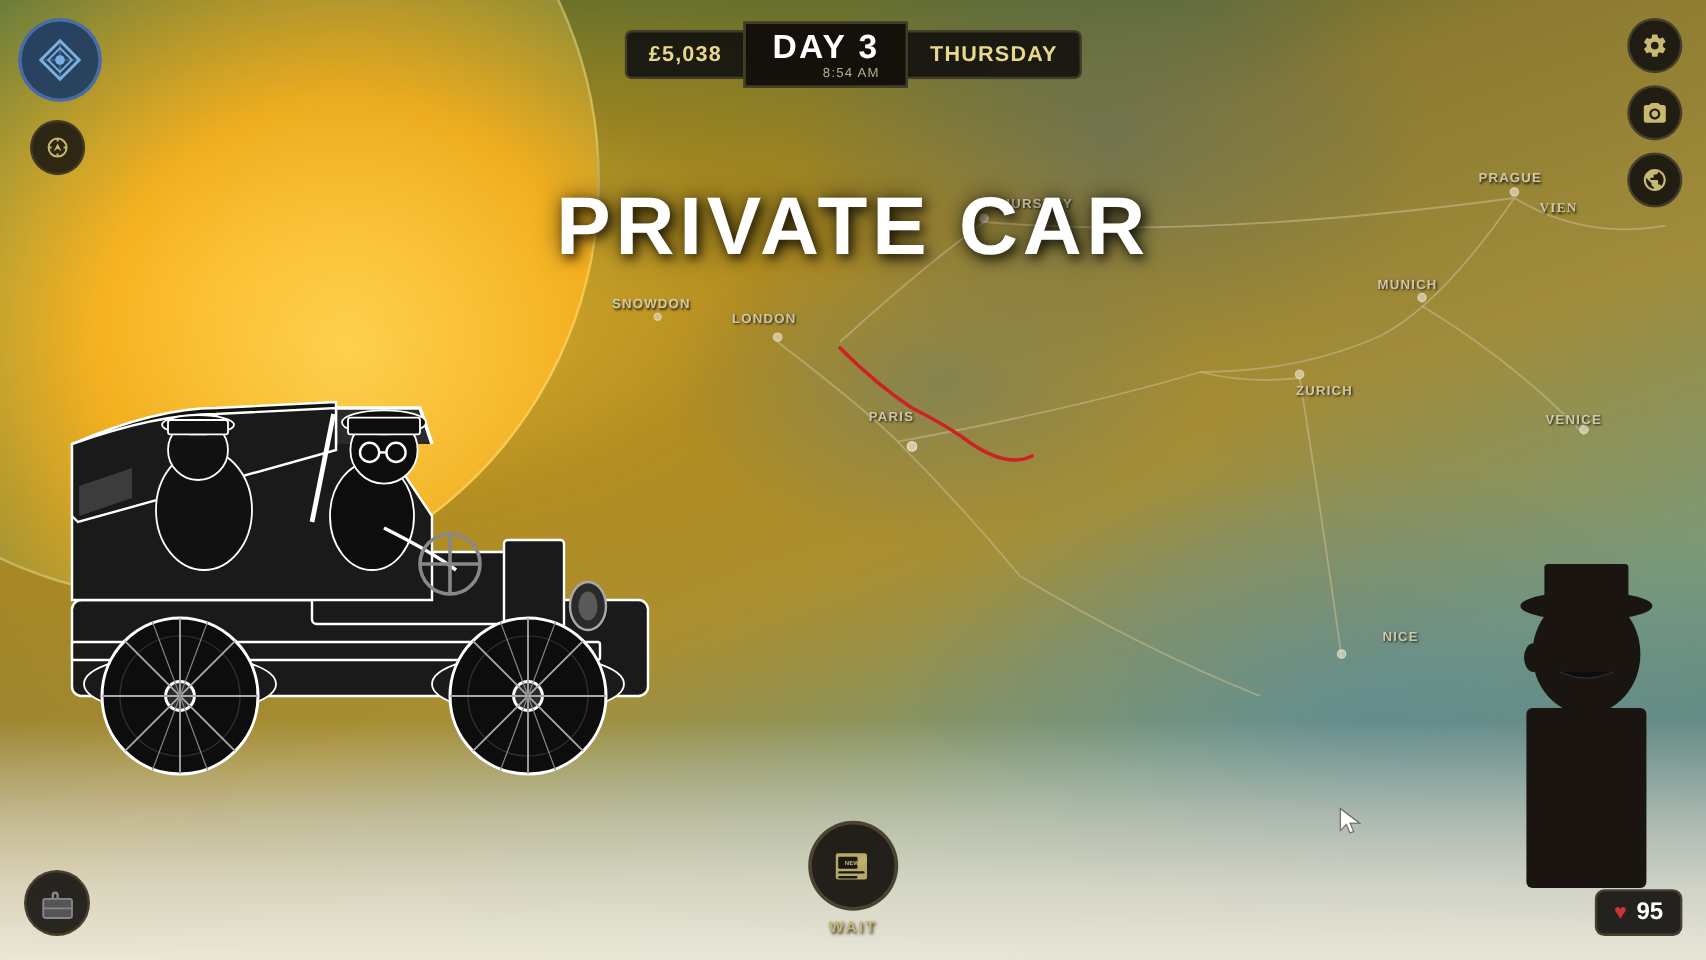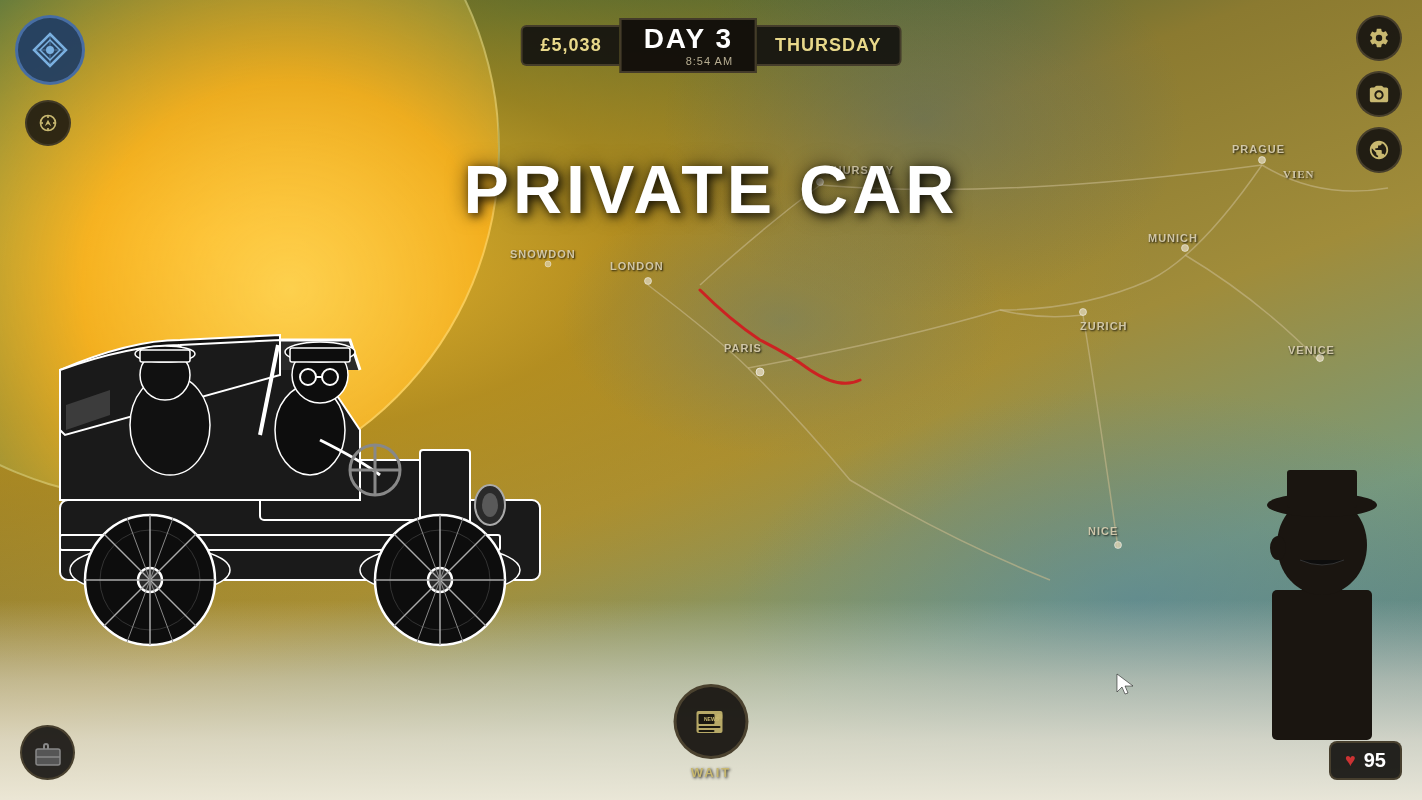--- a/index.html
+++ b/index.html
@@ -369,21 +369,21 @@
     <circle cx="1262" cy="160" r="3.5" fill="rgba(220,210,180,0.8)" stroke="rgba(255,255,255,0.5)" stroke-width="1"></circle>
   </svg>
 
   <div class="city-label" style="left:826px; top:164px;">THURSDAY</div>
   <div class="city-label" style="left:610px; top:260px;">LONDON</div>
   <div class="city-label" style="left:510px; top:248px;text-align:right;">SNOWDON</div>
   <div class="city-label" style="left:724px; top:342px;">PARIS</div>
   <div class="city-label" style="left:1148px; top:232px;">MUNICH</div>
   <div class="city-label" style="left:1080px; top:296px;margin-top:24px;">ZURICH</div>
   <div class="city-label" style="left:1288px; top:344px;">VENICE</div>
-  <div class="city-label" style="left:1088px; top:525px;">NICE</div>
+  <div class="city-label" style="left:1152px; top:525px;">NICE</div>
   <div class="city-label" style="left:1232px; top:143px;">PRAGUE</div>
   <div class="city-label" style="left:1283px; top:168px;font-family:Liberation Serif, serif;">VIEN</div>
 
   <div class="cloud-bottom"></div>
 </div>
 
 <div class="car-illustration">
   <svg viewBox="0 0 640 560" width="640" height="560" xmlns="http://www.w3.org/2000/svg">
 
     <g fill="#1a1a1a" stroke="#ffffff" stroke-width="2">

